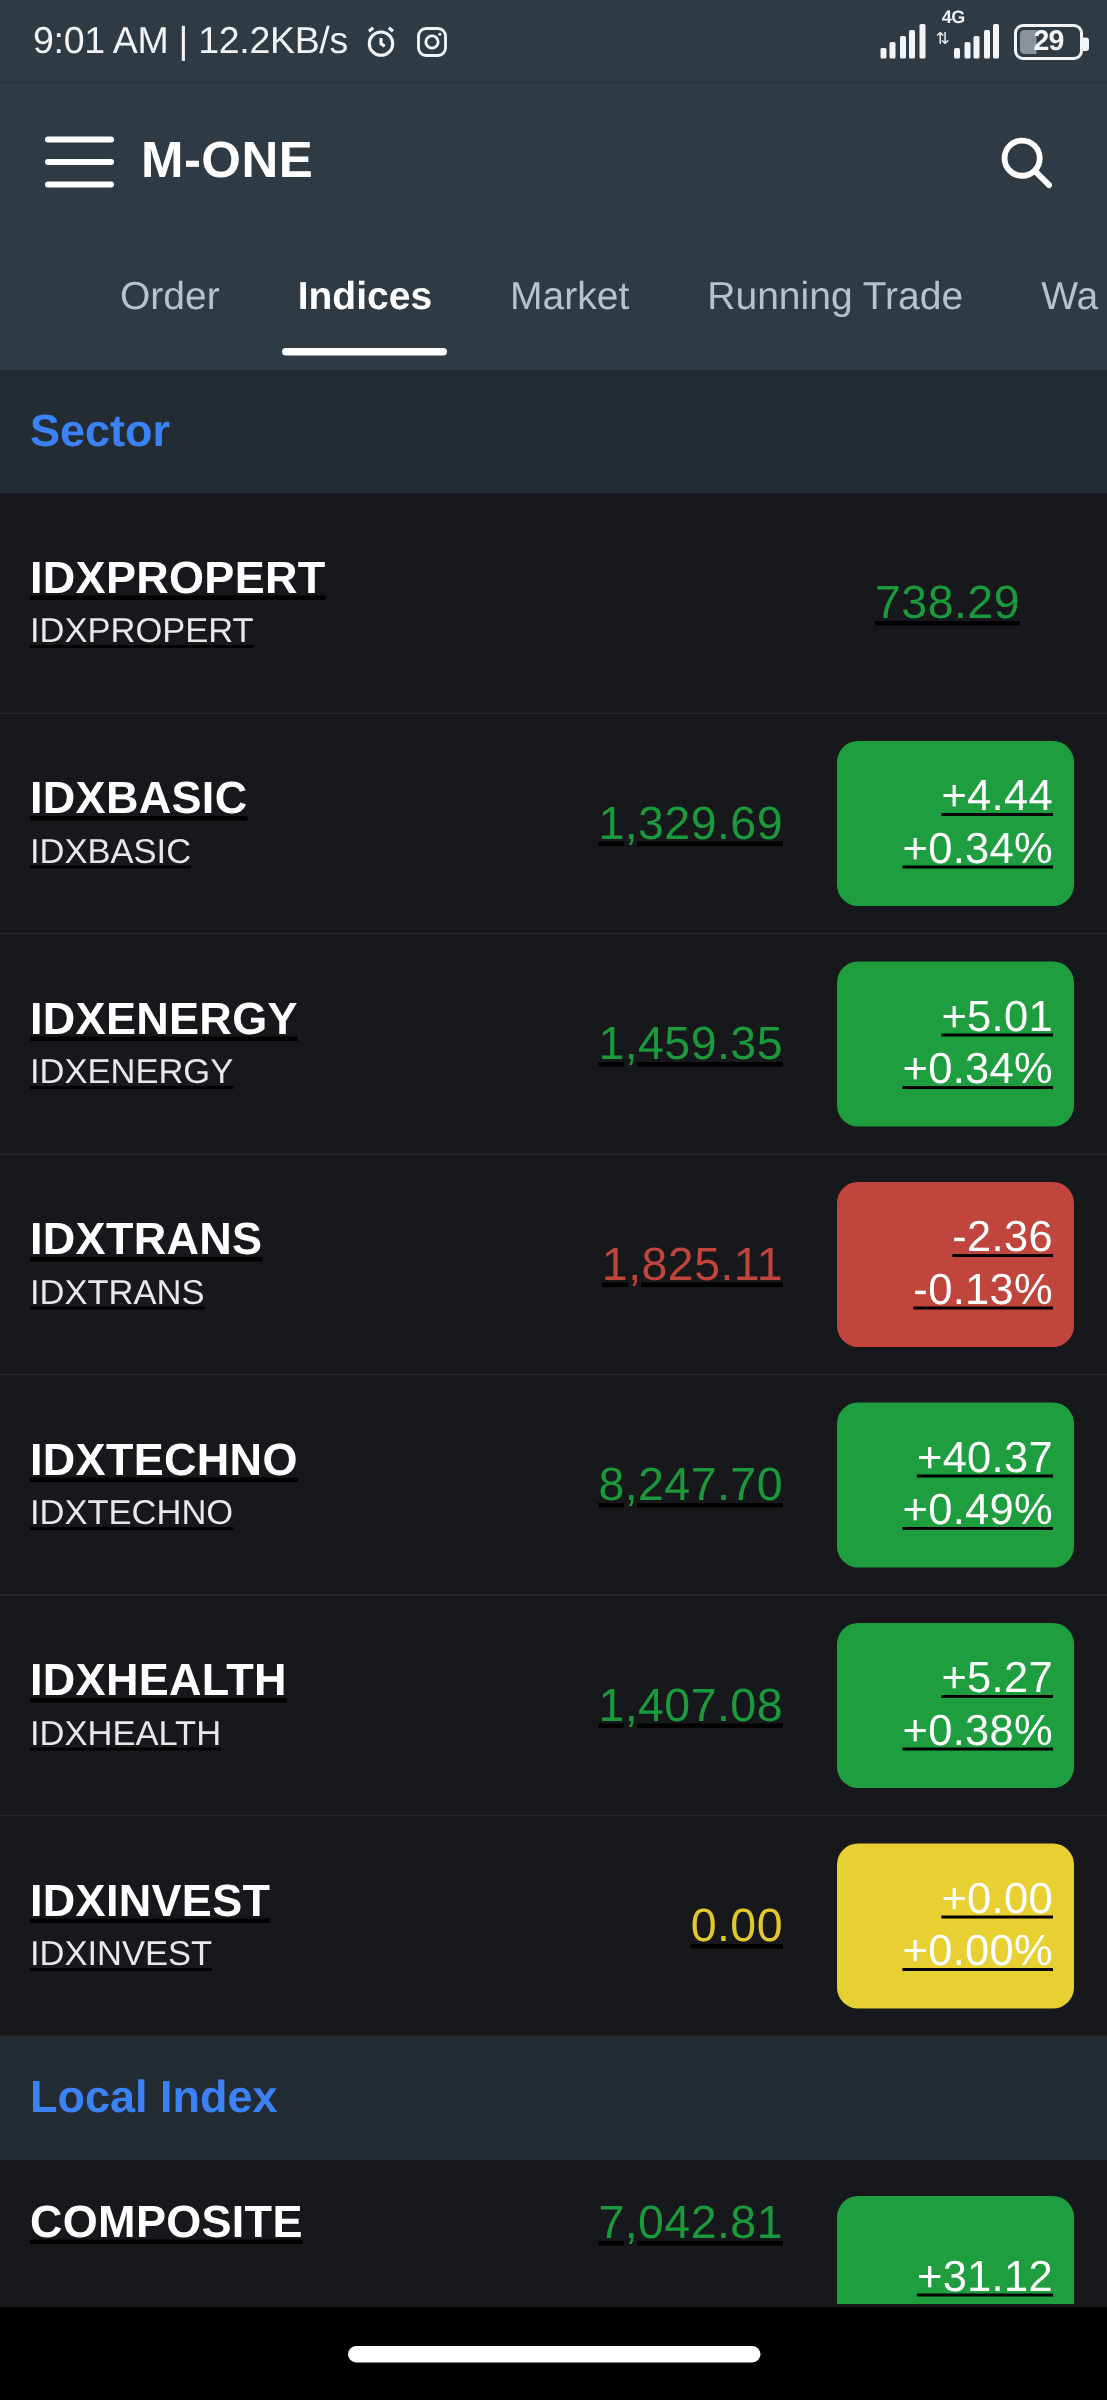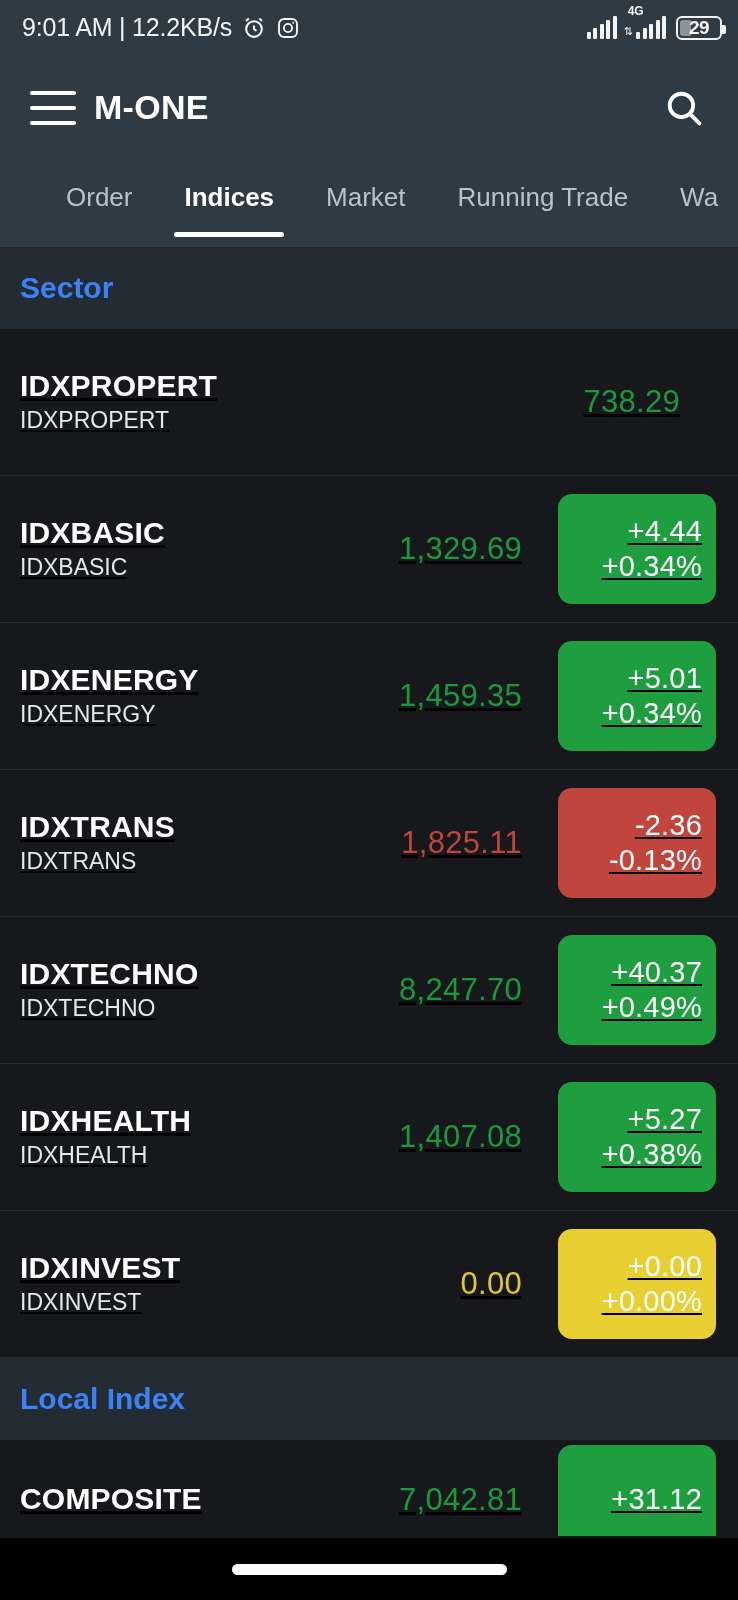--- a/index.html
+++ b/index.html
@@ -22,21 +22,21 @@
   .sb-right{ display:flex; align-items:center; gap:7px; }
   .ico{ display:inline-flex; align-items:center; justify-content:center; }
 
   .bars{ display:flex; align-items:flex-end; gap:2.5px; height:22px; }
   .bars i{ display:block; width:4px; background:#f2f4f5; border-radius:1px; }
   .bars i:nth-child(1){ height:7px; }
   .bars i:nth-child(2){ height:11px; }
   .bars i:nth-child(3){ height:15px; }
   .bars i:nth-child(4){ height:19px; }
   .bars i:nth-child(5){ height:23px; }
-  .sig2{ display:flex; align-items:flex-end; gap:3px; position:relative; }
+  .sig2{ display:flex; align-items:center; gap:3px; position:relative; }
   .g-label{ position:absolute; top:-13px; left:4px; font-size:12px; font-weight:700; letter-spacing:-.3px; }
   .datarw{ font-size:11px; line-height:1; padding-bottom:2px; }
   .battery{
     width:46px; height:24px; border:2.5px solid #f2f4f5; border-radius:6px;
     display:flex; align-items:center; justify-content:center; position:relative; margin-left:3px;
   }
   .battery:after{ content:""; position:absolute; right:-6px; top:7px; width:4px; height:9px; background:#f2f4f5; border-radius:0 2px 2px 0; }
   .battery .fill{ position:absolute; left:2px; top:2px; bottom:2px; width:26%; background:#8c949b; border-radius:3px 0 0 3px; }
   .battery .num{ font-size:19px; font-weight:700; position:relative; z-index:2; letter-spacing:-.5px; }
 
@@ -46,21 +46,21 @@
     padding:0 28px 0 30px; gap:18px;
   }
   .hamburger{ width:46px; height:34px; display:flex; flex-direction:column; justify-content:space-between; cursor:pointer; }
   .hamburger span{ display:block; height:4px; background:#fff; border-radius:2px; width:100%; }
   .app-title{ font-size:34px; font-weight:700; color:#ffffff; letter-spacing:.3px; flex:1; }
   .search-btn{ width:52px; height:52px; display:flex; align-items:center; justify-content:center; cursor:pointer; }
 
   
   .tabs{
     flex:0 0 87px; background:#2f3b44; display:flex; align-items:stretch;
-    padding-left:40px; overflow:hidden; position:relative;
+    padding-left:54px; overflow:hidden; position:relative;
   }
   .tab{
     display:flex; align-items:center; padding:0 26px; white-space:nowrap;
     font-size:26px; color:#b9c2c9; position:relative; cursor:pointer; padding-bottom:12px;
   }
   .tab.active{ color:#ffffff; font-weight:700; }
   .tab.active:after{
     content:""; position:absolute; left:16px; right:16px; bottom:10px;
     height:5px; background:#ffffff; border-radius:3px;
   }
@@ -88,21 +88,21 @@
     display:flex; flex-direction:column; align-items:flex-end; justify-content:center;
     padding:8px 14px 8px 10px; color:#ffffff; line-height:1.22;
   }
   .badge .chg{ font-size:29px; font-weight:400; letter-spacing:.2px; }
   .badge .pct{ font-size:29px; font-weight:400; letter-spacing:.2px; }
   .b-up{ background:#1e9e3e; }
   .b-down{ background:#c0453c; }
   .b-flat{ background:#e8cf32; }
 
   
-  .row.clipped{ height:96px; border-bottom:none; overflow:hidden; align-items:center; padding-top:24px; }
+  .row.clipped{ height:96px; border-bottom:none; overflow:hidden; align-items:flex-start; padding-top:24px; }
   .row.clipped .badge{ min-height:110px; }
 
   
   .navbar{
     flex:0 0 62px; background:#000000; display:flex; align-items:center; justify-content:center;
   }
   .home-indicator{ width:275px; height:11px; background:#ffffff; border-radius:6px; }
 </style>
 </head>
 <body>

